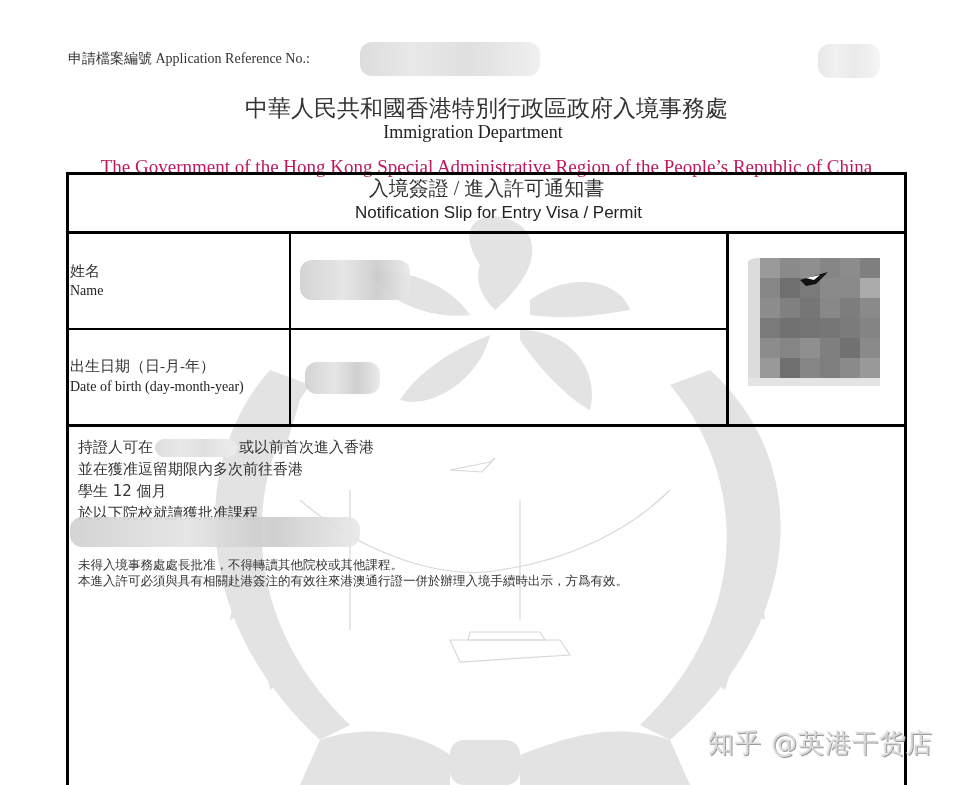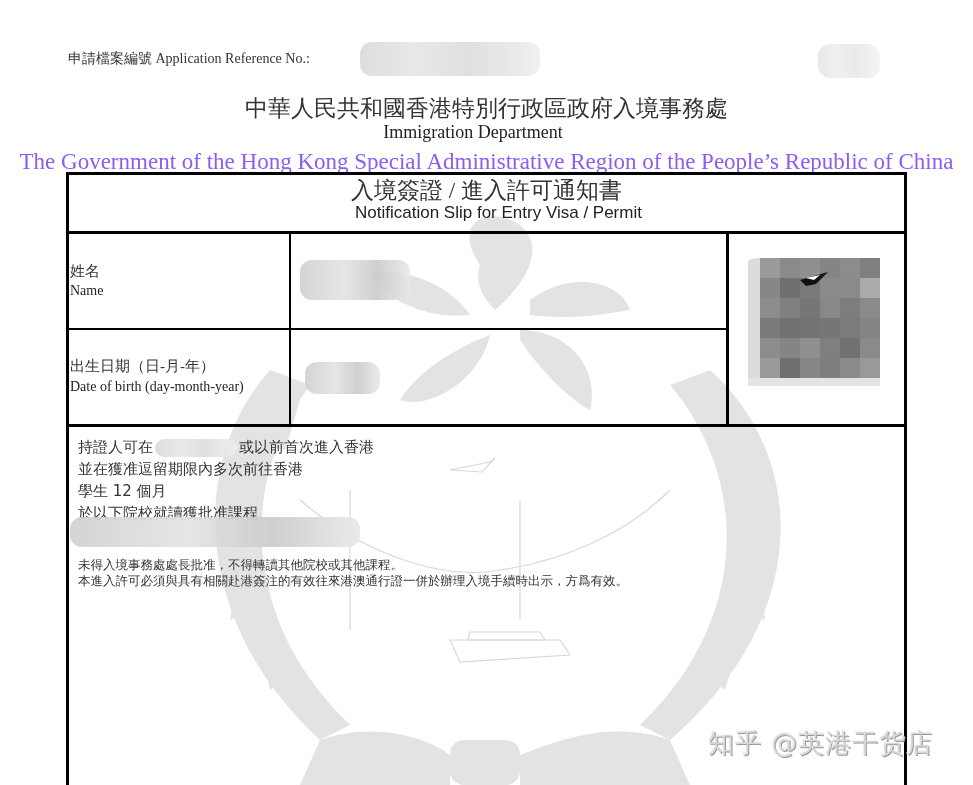--- a/index.html
+++ b/index.html
@@ -12,34 +12,34 @@
     .redact {
       position: absolute; border-radius: 12px;
       background: linear-gradient(90deg, #d9d9d9 0%, #e6e6e6 30%, #dcdcdc 60%, #eeeeee 100%);
       opacity: 0.9;
     }
     .redact.dark {
       background: linear-gradient(90deg, #cfcfcf, #e3e3e3 40%, #cacaca 70%, #e8e8e8);
     }
     .hdr-cn { left: 0; width: 973px; top: 93px; text-align: center; font-size: 23px; color: #333; }
     .hdr-en1 { left: 0; width: 946px; top: 122px; text-align: center; font-size: 18px; color: #222; }
-    .hdr-en2 { left: 0; width: 973px; top: 149px; text-align: center; font-size: 23px; color: #8b5cf6; white-space: nowrap; }
+    .hdr-en2 { left: 0; width: 973px; top: 156px; text-align: center; font-size: 19px; color: #be185d; white-space: nowrap; }
 
     
     .watermark { left: 150px; top: 200px; width: 720px; height: 585px; pointer-events: none; }
 
     .frame {
       left: 66px; top: 172px; width: 835px; height: 640px;
       border: 3px solid #000; border-bottom: none;
     }
     .title-row {
       left: 66px; top: 172px; width: 841px; height: 62px;
       border-bottom: 3px solid #000; box-sizing: border-box;
     }
-    .title-cn { left: 0; width: 973px; top: 175px; text-align: center; font-size: 23px; color: #333; }
+    .title-cn { left: 0; width: 973px; top: 175px; text-align: center; font-size: 20px; color: #333; }
     .title-en { left: 0; width: 973px; top: 203px; text-align: center; font-size: 17px; font-family: "Liberation Sans", sans-serif; color: #222; padding-left: 12px; }
 
     .vline { position: absolute; background: #000; }
     .hline { position: absolute; background: #000; }
 
     .label-cn { font-size: 15px; color: #333; }
     .label-en { font-size: 14px; color: #222; }
 
     .body-text { left: 78px; top: 436px; font-size: 15px; line-height: 22px; color: #333; font-family: "DejaVu Sans", sans-serif; }
     .notes { left: 78px; top: 557px; font-size: 12.5px; line-height: 16px; color: #333; font-family: "DejaVu Sans", sans-serif; }

